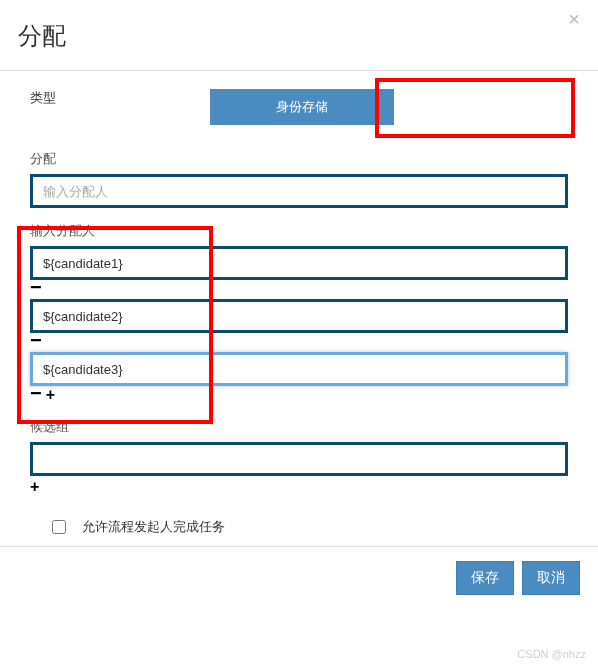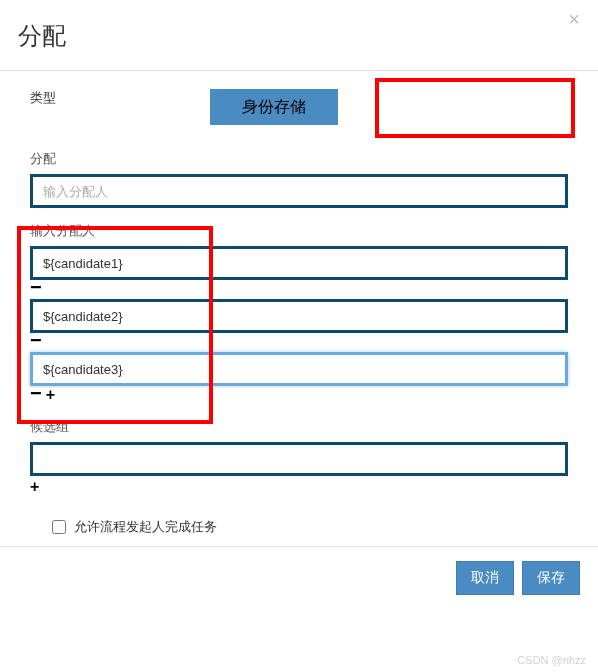--- a/index.html
+++ b/index.html
@@ -38,25 +38,25 @@
 }
 .type-label {
   width: 180px;
   color: #333;
 }
 .tab-group {
   display: flex;
   gap: 8px;
 }
 .tab-btn {
-  width: 128px;
+  width: 184px;
   height: 36px;
   border: none;
-  color: #000000;
-  font-size: 16px;
+  color: #ffffff;
+  font-size: 13px;
   cursor: pointer;
   background: #4A8BC2;
 }
 .tab-btn.active { background: #4A8BC2; }
 .field-label {
   font-size: 13px;
   color: #555;
   margin-bottom: 6px;
   margin-top: 8px;
 }
@@ -98,42 +98,42 @@
   cursor: pointer;
   display: inline-block;
   margin-top: 2px;
   color: #000;
 }
 .checkbox-row {
   margin-top: 22px;
   margin-left: 22px;
   display: flex;
   align-items: center;
-  gap: 8px;
+  gap: 16px;
 }
 .checkbox-row input { width: 14px; height: 14px; }
 .footer {
   border-top: 1px solid #ddd;
   padding: 14px 18px;
   display: flex;
   justify-content: flex-end;
   gap: 8px;
 }
 .btn {
   padding: 7px 14px;
   font-size: 14px;
   cursor: pointer;
   color: #fff;
   background: #4A8BC2;
   border: 1px solid #3d7db3;
 }
 .watermark {
   position: absolute;
   right: 12px;
-  bottom: 6px;
+  bottom: 12px;
   font-size: 11px;
   color: #d0d0d0;
   pointer-events: none;
 }
 
 .hl {
   position: absolute;
   border: 4px solid #f00;
   pointer-events: none;
 }
@@ -180,19 +180,19 @@
   <div><span class="plus-alone">+</span></div>
 
   <div class="checkbox-row">
     <input type="checkbox" style="">
     <span>允许流程发起人完成任务</span>
   </div>
 
 </div>
 
 <div class="footer">
+  <button class="btn">保存</button>
   <button class="btn">取消</button>
-  <button class="btn">保存</button>
 </div>
 
 <div class="hl hl1"></div>
 <div class="hl hl2"></div>
 <div class="watermark">CSDN @nhzz</div>
 
 </body></html>

